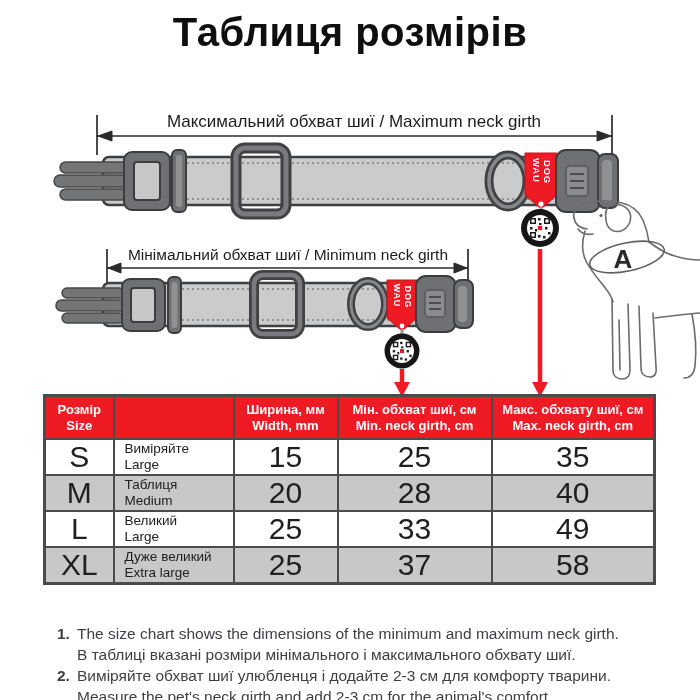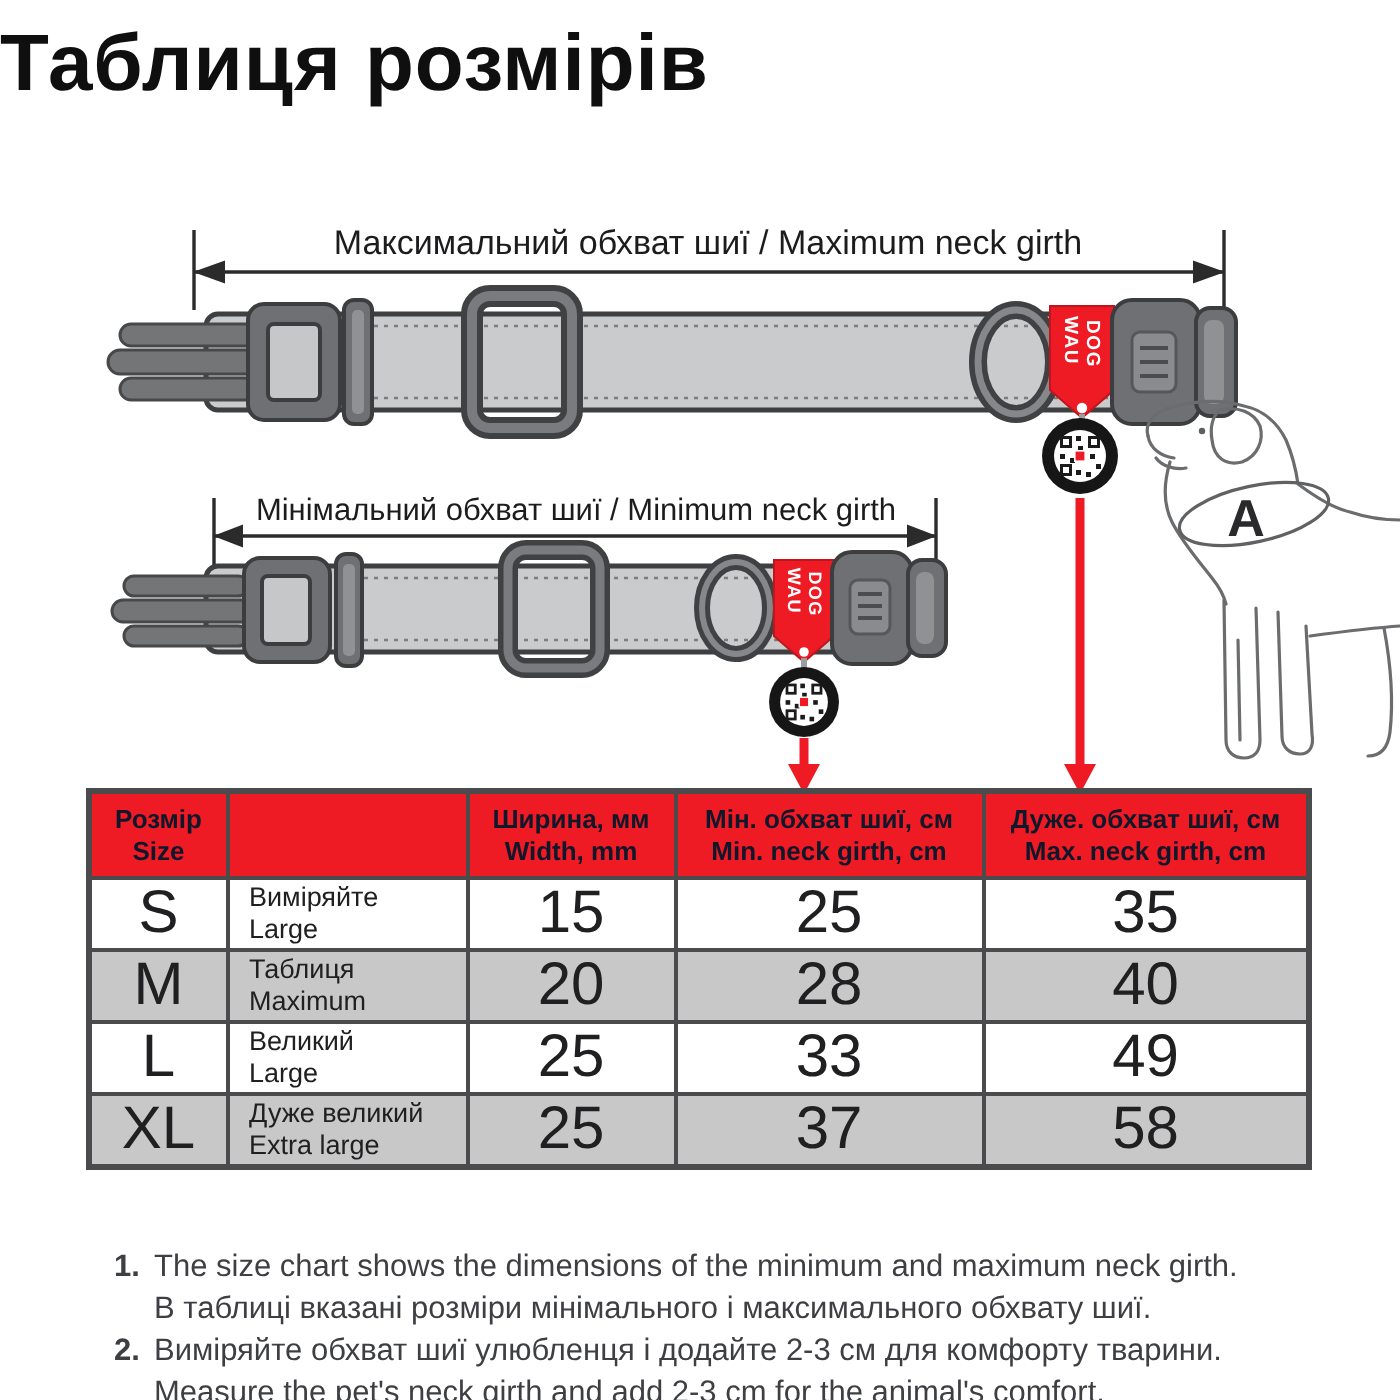--- a/index.html
+++ b/index.html
@@ -1,31 +1,31 @@
 <!DOCTYPE html>
 <html><head>
 <meta charset="utf-8">
 <style>
   html,body{margin:0;padding:0;background:#ffffff;}
   .page{position:relative;width:700px;height:700px;background:#ffffff;overflow:hidden;
         font-family:"Liberation Sans","DejaVu Sans",sans-serif;color:#1c1c1e;}
 
   
-  .title{position:absolute;top:10px;left:0;width:700px;text-align:left;
+  .title{position:absolute;top:10px;left:0;width:700px;text-align:center;
          font-weight:bold;font-size:40px;line-height:44px;color:#0f0f10;letter-spacing:.5px;}
 
   
   .diagram{position:absolute;top:108px;left:0;pointer-events:none;}
 
   
   .size-table{position:absolute;top:394px;left:43px;border-collapse:collapse;table-layout:fixed;
               width:610px;}
   .size-table th,.size-table td{border:2px solid #4b4b4d;padding:0;text-align:center;vertical-align:middle;overflow:hidden;}
   .size-table{border:3px solid #4b4b4d;}
-  .size-table th{background:#ee1b24;color:#0f172a;font-size:13px;line-height:16px;font-weight:bold;height:41px;}
+  .size-table th{background:#ee1b24;color:#ffffff;font-size:13px;line-height:16px;font-weight:bold;height:41px;}
   .size-table td{height:34px;font-size:30px;font-weight:400;color:#202022;}
   .size-table td.sz{font-size:30px;}
   .size-table td.nm{text-align:left;padding-left:10px;font-size:13.5px;line-height:16px;}
   .row-gray td{background:#c8c8c8;}
   .row-white td{background:#ffffff;}
 
   
   .notes{position:absolute;top:623px;left:57px;width:620px;font-size:15.5px;line-height:21px;color:#3e3f42;}
   .note{display:flex;}
   .note-num{width:20px;font-weight:bold;flex:0 0 20px;}
@@ -226,39 +226,39 @@
           </th>
       <th>
         <div>Ширина, мм</div>
             <div>Width, mm</div>
       </th>
       <th>
         <div>Мін. обхват шиї, см</div>
             <div>Min. neck girth, cm</div>
       </th>
       <th>
-        <div>Дуже. обхват шиї, см</div>
+        <div>Макс. обхвату шиї, см</div>
             <div>Max. neck girth, cm</div>
       </th>
     </tr>
     <tr class="row-white">
       <td class="sz">S</td>
       <td class="nm">
         <div>Виміряйте</div>
             <div>Large</div>
       </td>
       <td>15</td>
       <td>25</td>
       <td>35</td>
     </tr>
     <tr class="row-gray">
       <td class="sz">M</td>
       <td class="nm">
         <div>Таблиця</div>
-            <div>Maximum</div>
+            <div>Medium</div>
       </td>
       <td>20</td>
       <td>28</td>
       <td>40</td>
     </tr>
     <tr class="row-white">
       <td class="sz">L</td>
       <td class="nm">
         <div>Великий</div>
             <div>Large</div>

